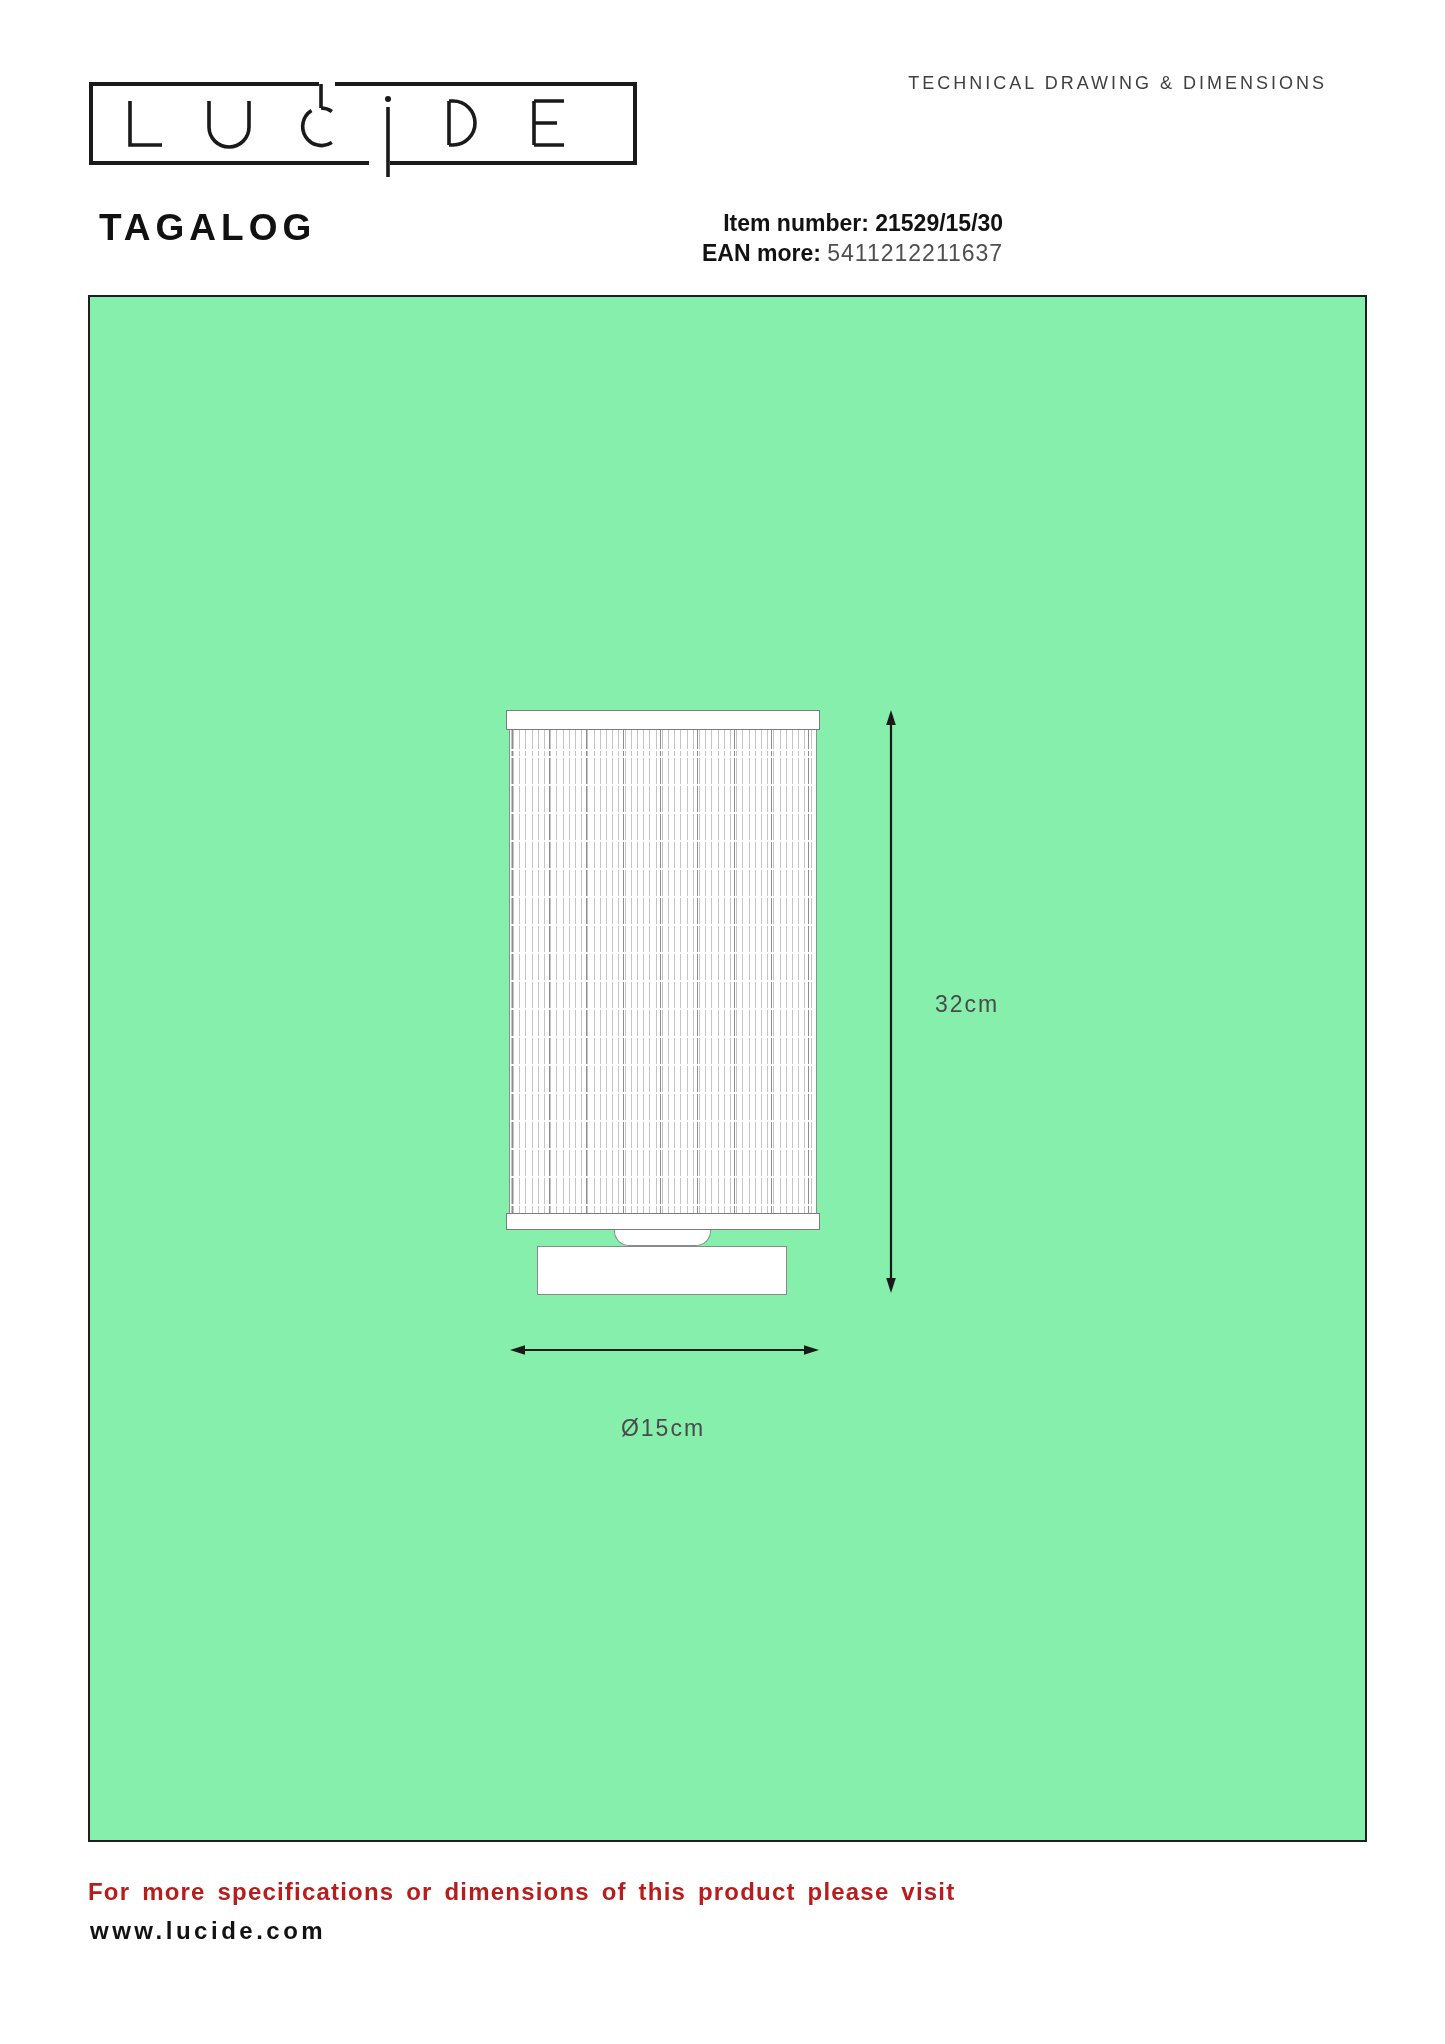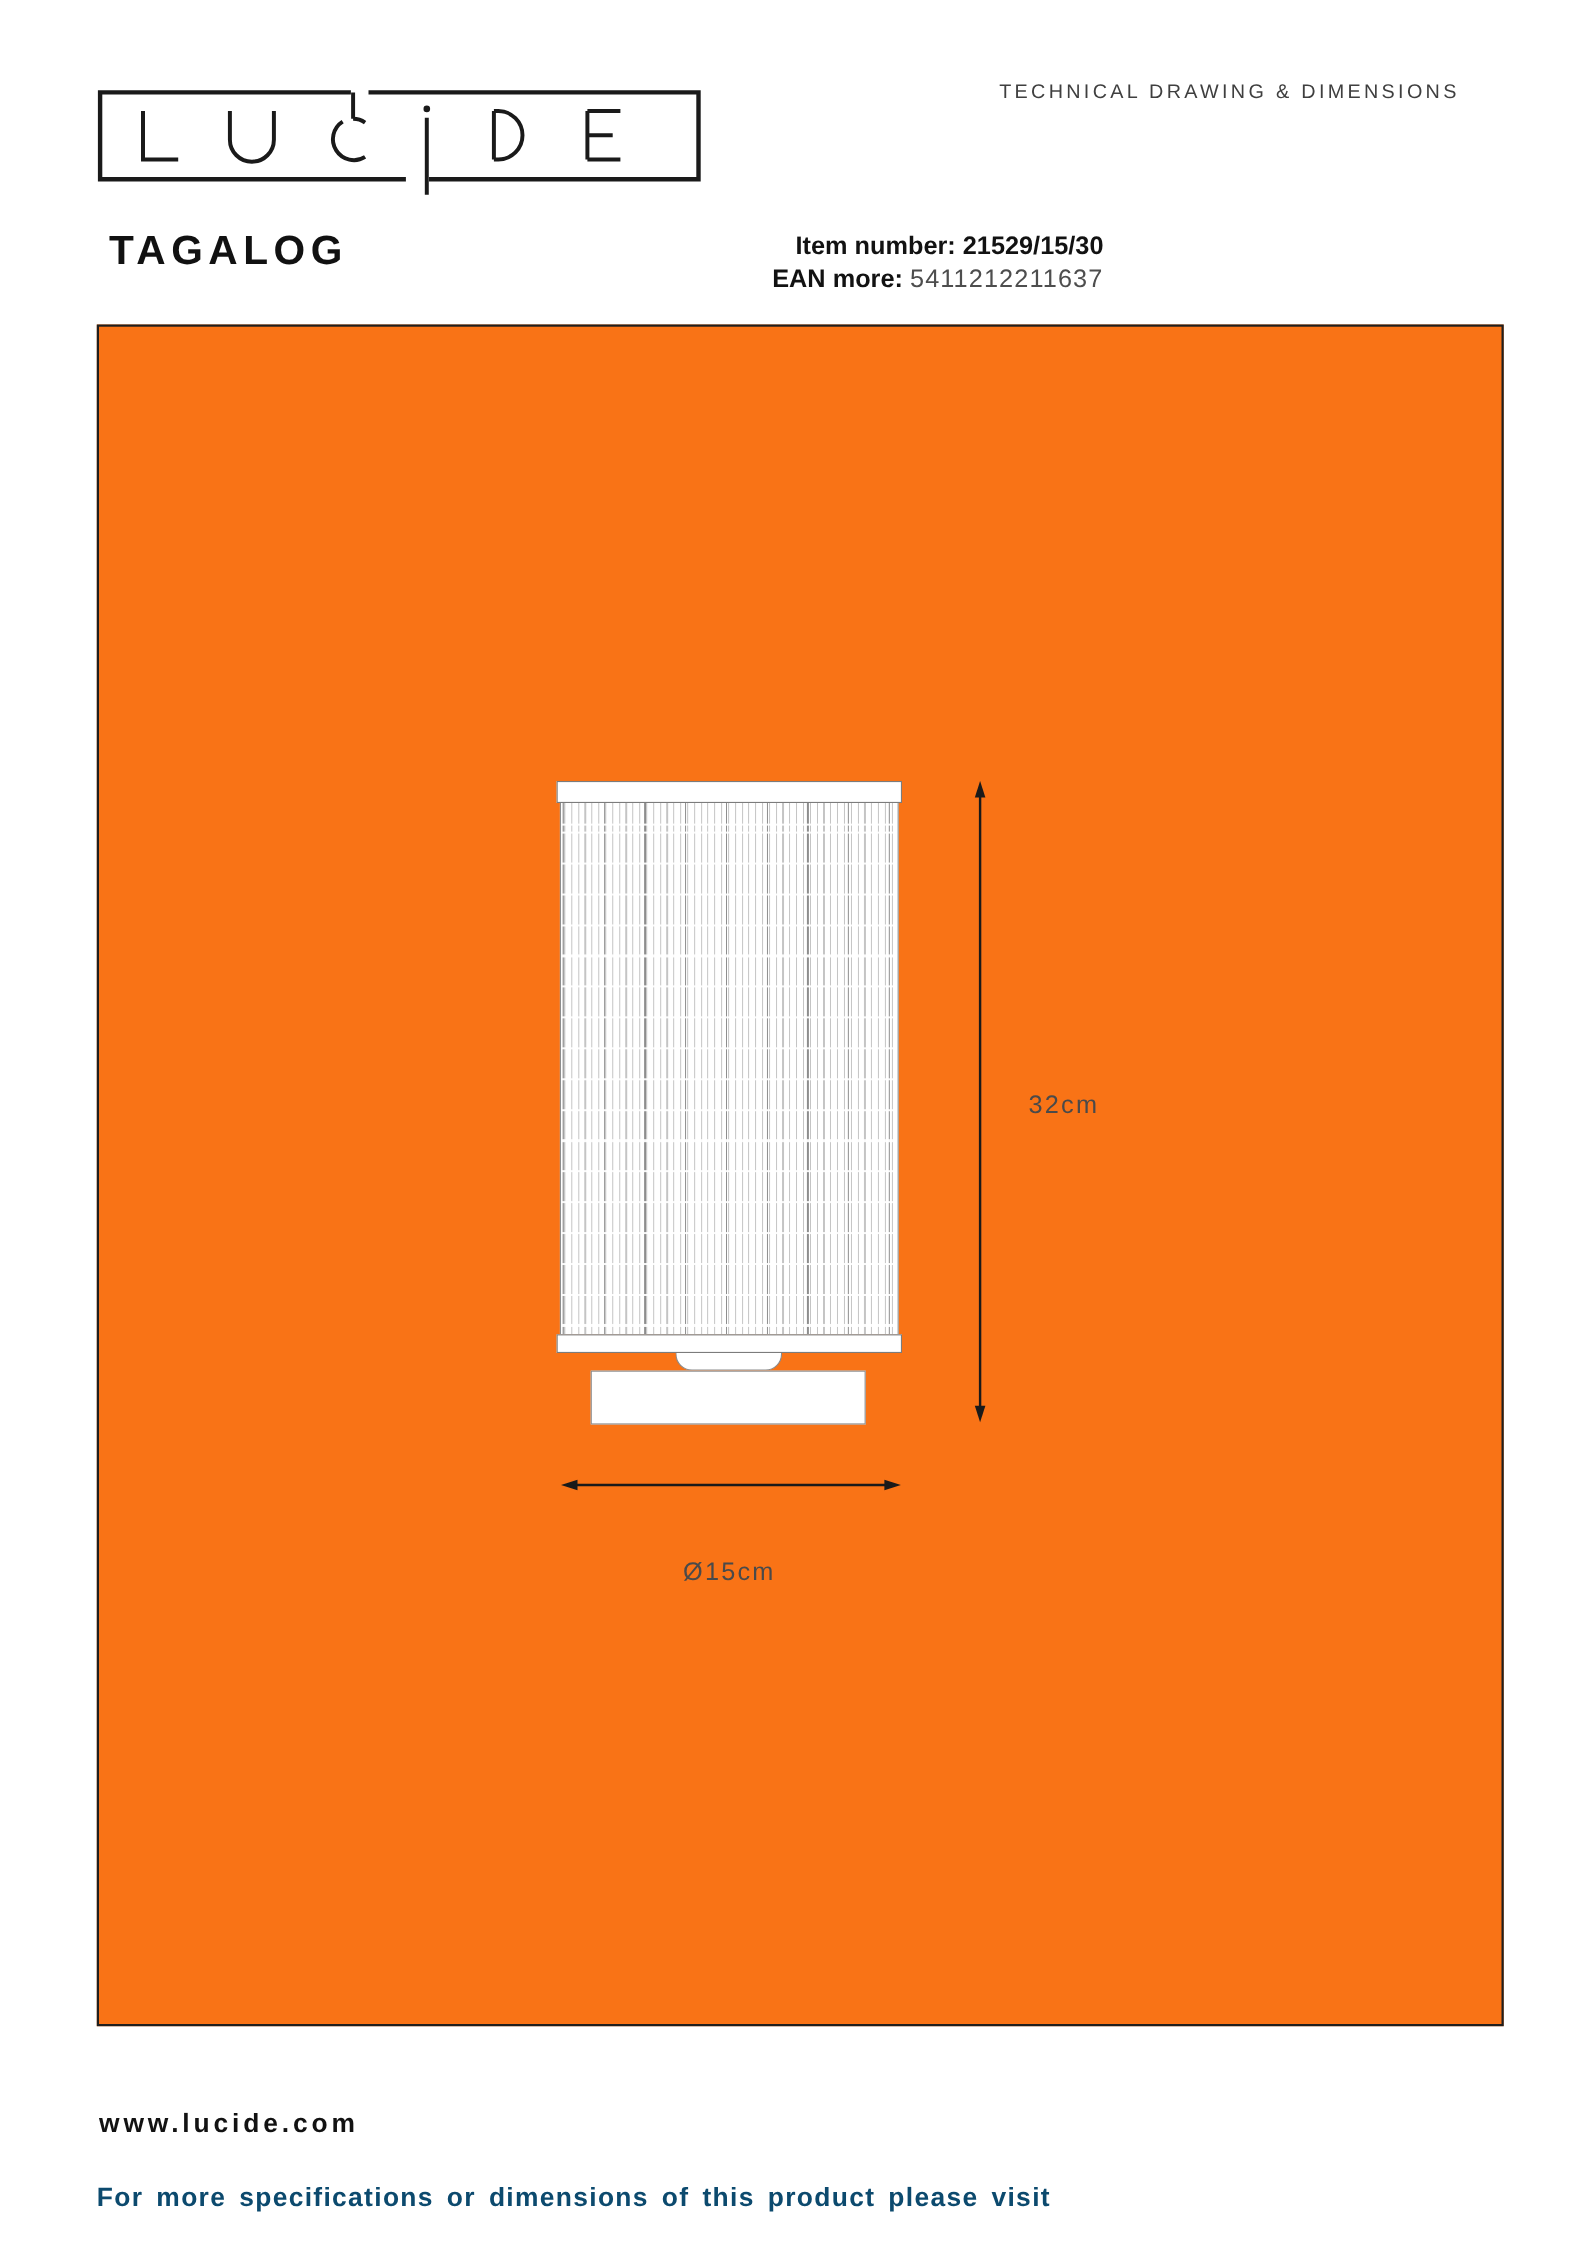--- a/index.html
+++ b/index.html
@@ -33,21 +33,21 @@
   .codes .row { height:30px;text-align:right; }
   .codes .lbl { font-weight:bold; color:#121212; }
   .codes .val-bold { font-weight:bold; color:#121212; }
   .codes .val-light { font-weight:400; color:#4e4e4e; letter-spacing:1px; }
 
   
   .drawing-box {
     position:absolute; left:88px; top:295px;
     width:1279px; height:1547px;
     border:2px solid #1f1f1f;
-    background:#f97316;
+    background:#86efac;
   }
   .lamp-part { position:absolute; background:#ffffff; }
   .shade-band {
     border:1px solid #7c7c7c;
   }
   .shade-top-band   { left:416px; top:413px; width:314px; height:20px; }
   .shade-bottom-band{ left:416px; top:916px; width:314px; height:17px; }
   .shade-pleats {
     position:absolute; left:419px; top:433px; width:308px; height:483px;
     border-left:1px solid #8e8e8e; border-right:1px solid #8e8e8e;
@@ -70,23 +70,23 @@
   .dim-overlay { position:absolute; left:0; top:0; width:1275px; height:1543px; }
   .dim-label {
     position:absolute; font-size:23px; letter-spacing:2px;
     color:#4a4a4a; white-space:nowrap;
   }
   .dim-height { left:845px; top:694px; }
   .dim-diameter { left:573px; top:1118px; transform:translateX(-50%);text-align:right; }
 
   
   .footer-note {
-    position:absolute; left:88px; top:1984px;
+    position:absolute; left:88px; top:1878px;
     font-size:24px; font-weight:bold; letter-spacing:1.2px; word-spacing:4px;
-    color:#0c4a6e; white-space:nowrap;text-align:right;
+    color:#b91c1c; white-space:nowrap;text-align:right;
   }
   .footer-site {
     position:absolute; left:90px; top:1917px;
     font-size:24px; font-weight:bold; letter-spacing:3.5px;
     color:#121212; white-space:nowrap;
   }
 </style>
 </head>
 <body>
 

